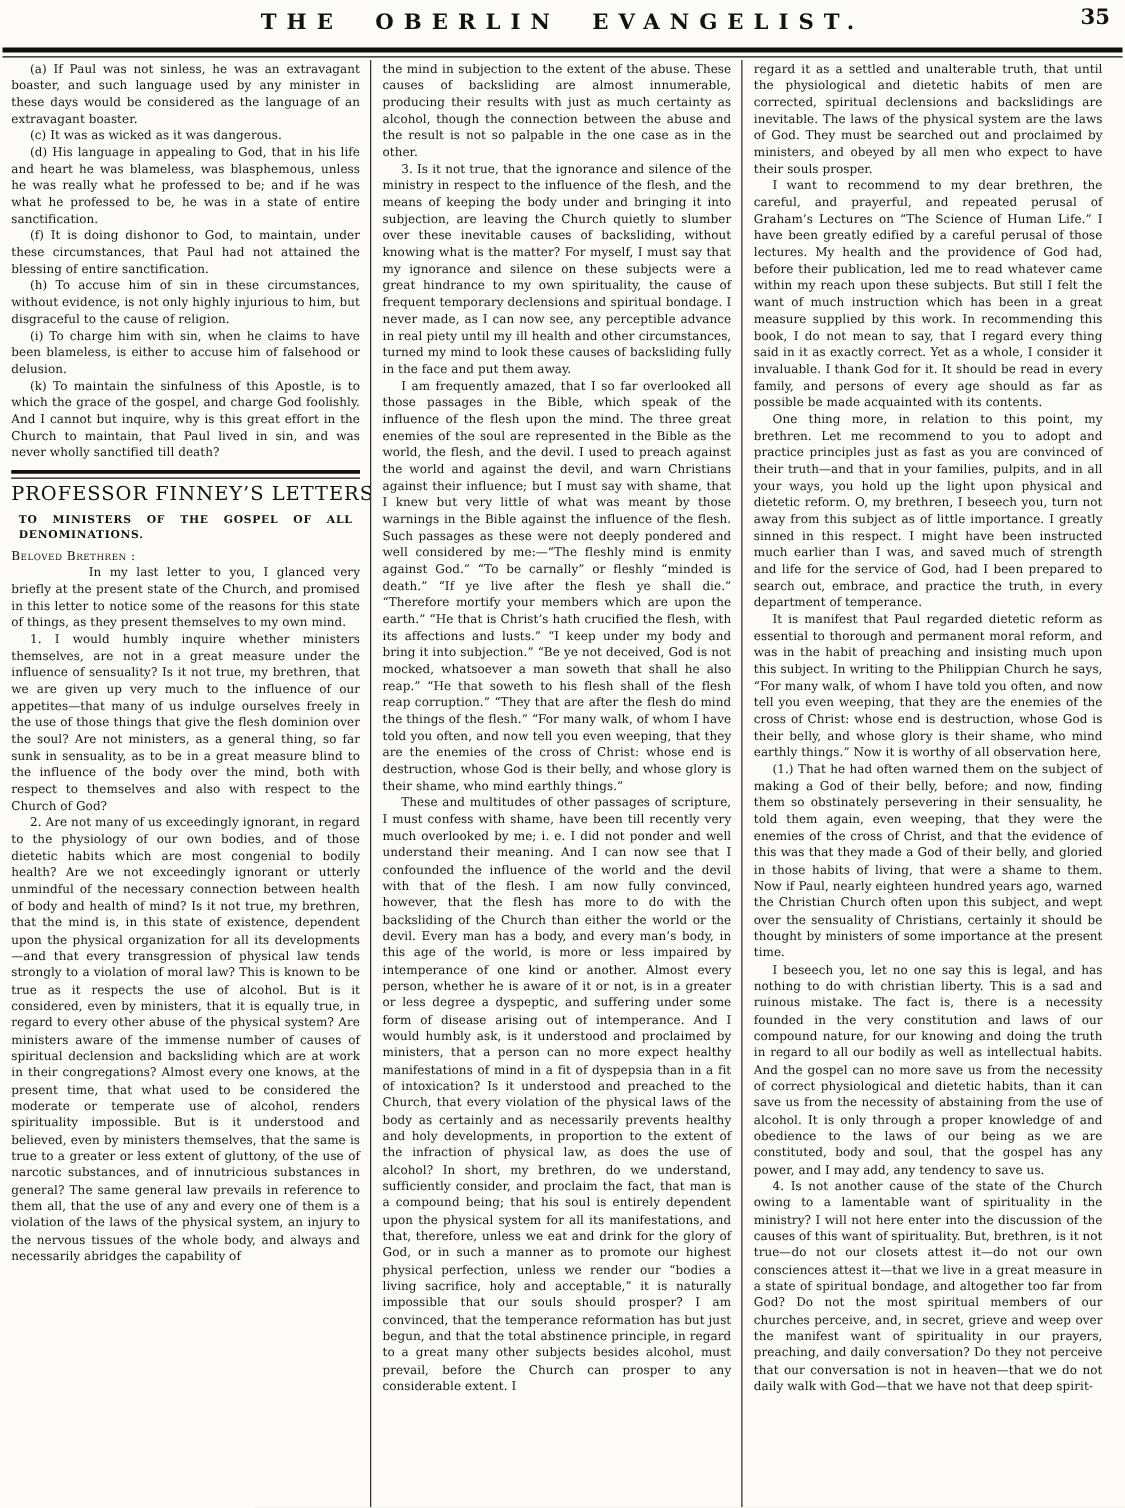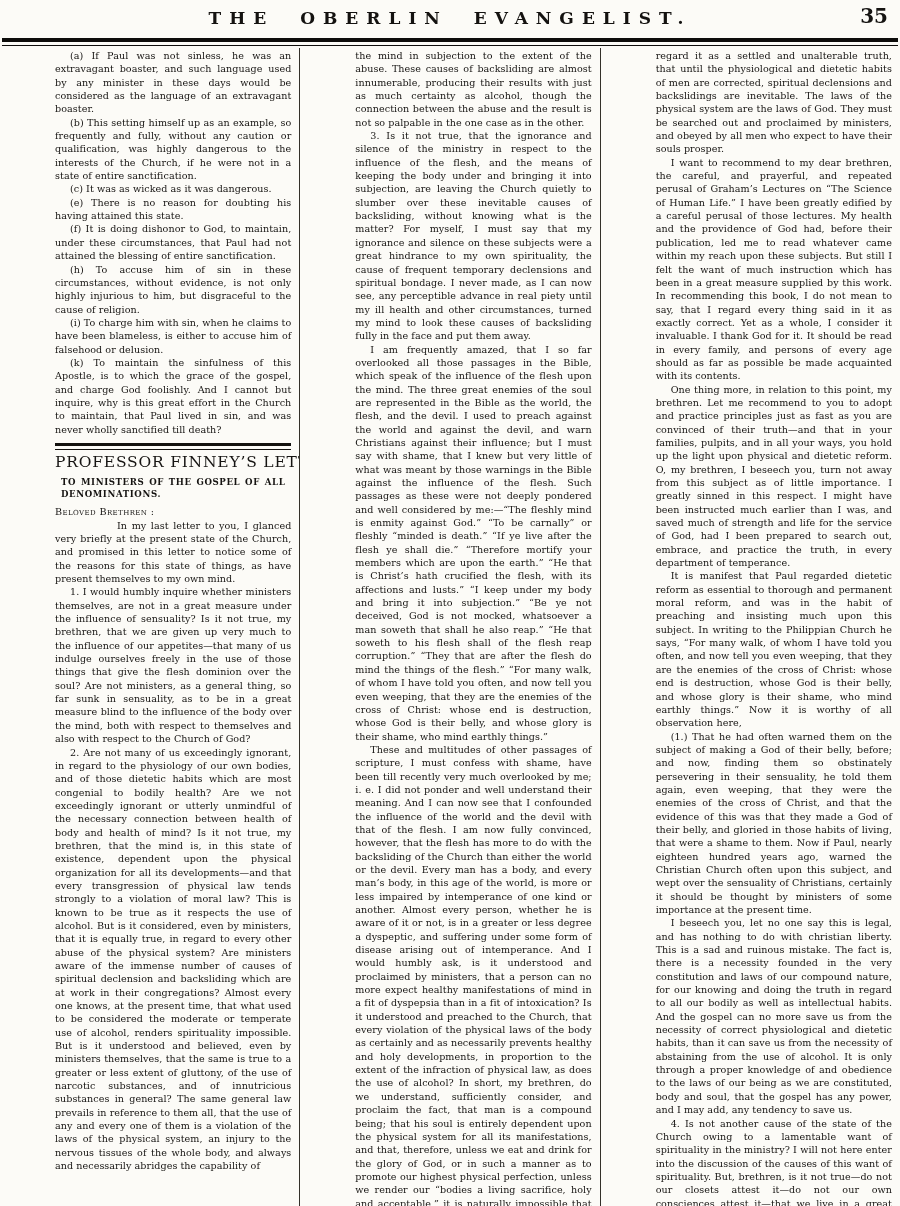--- a/index.html
+++ b/index.html
@@ -27,45 +27,44 @@
     font-size: 17px;
     font-weight: bold;
     letter-spacing: 8px;
     word-spacing: 12px;
     color: #141210;
   }
   .page-number {
     position: absolute;
     top: 4px;
     right: 12px;
-    font-size: 20px;
+    font-size: 17px;
     font-weight: bold;
   }
   .header-rule {
     height: 3px;
     border-top: 4px solid #0e0d0b;
     border-bottom: 1px solid #0e0d0b;
     margin: 0 2px;
   }
   
   .page-body {
     display: flex;
     align-items: stretch;
     height: 1160px;
   }
   .col {
     width: 296px;
-    padding: 3px 8px 0 20px;
+    padding: 3px 8px 0 9px;
     box-sizing: border-box;
     overflow: hidden;
     text-align: justify;
     font-size: 9.6px;
     line-height: 13.35px;
     letter-spacing: 0.05px;
-    margin-left: 35px;
   }
   .col-divider {
     width: 0;
     border-left: 1.5px solid #333029;
     margin-top: 2px;
   }
   
   .block-para { text-indent: 15px; }
   .block-para-cont { text-indent: 0; }
   .block-para-lead { text-indent: 62px; }
@@ -106,32 +105,31 @@
   <div class="page-header">
     <div class="masthead">THE OBERLIN EVANGELIST.</div>
     <div class="page-number">35</div>
   </div>
 
   <div class="header-rule"></div>
 
   <div class="page-body">
     <div class="col">
         <div class="block-para">(a) If Paul was not sinless, he was an extravagant boaster, and such language used by any minister in these days would be considered as the language of an extravagant boaster.</div>
-        <div class="block-para">(b) This setting himself up as an example, so frequently and fully, without any caution or qualification, was highly dangerous to the interests of the Church, if he were not in a state of entire sanctification.</div>
         <div class="block-para">(c) It was as wicked as it was dangerous.</div>
-        <div class="block-para">(e) There is no reason for doubting his having attained this state.</div>
+        <div class="block-para">(d) His language in appealing to God, that in his life and heart he was blameless, was blasphemous, unless he was really what he professed to be; and if he was what he professed to be, he was in a state of entire sanctification.</div>
         <div class="block-para">(f) It is doing dishonor to God, to maintain, under these circumstances, that Paul had not attained the blessing of entire sanctification.</div>
         <div class="block-para">(h) To accuse him of sin in these circumstances, without evidence, is not only highly injurious to him, but disgraceful to the cause of religion.</div>
         <div class="block-para">(i) To charge him with sin, when he claims to have been blameless, is either to accuse him of falsehood or delusion.</div>
         <div class="block-para">(k) To maintain the sinfulness of this Apostle, is to which the grace of the gospel, and charge God foolishly. And I cannot but inquire, why is this great effort in the Church to maintain, that Paul lived in sin, and was never wholly sanctified till death?</div>
         <div class="block-rule"></div>
         <div class="block-heading">PROFESSOR FINNEY’S LETTERS.—No. 10.</div>
         <div class="block-subheading">TO MINISTERS OF THE GOSPEL OF ALL DENOMINATIONS.</div>
         <div class="block-salutation">Beloved Brethren :</div>
-        <div class="block-para-lead">In my last letter to you, I glanced very briefly at the present state of the Church, and promised in this letter to notice some of the reasons for this state of things, as have present themselves to my own mind.</div>
+        <div class="block-para-lead">In my last letter to you, I glanced very briefly at the present state of the Church, and promised in this letter to notice some of the reasons for this state of things, as they present themselves to my own mind.</div>
         <div class="block-para">1. I would humbly inquire whether ministers themselves, are not in a great measure under the influence of sensuality?  Is it not true, my brethren, that we are given up very much to the influence of our appetites—that many of us indulge ourselves freely in the use of those things that give the flesh dominion over the soul?  Are not ministers, as a general thing, so far sunk in sensuality, as to be in a great measure blind to the influence of the body over the mind, both with respect to themselves and also with respect to the Church of God?</div>
         <div class="block-para">2. Are not many of us exceedingly ignorant, in regard to the physiology of our own bodies, and of those dietetic habits which are most congenial to bodily health?  Are we not exceedingly ignorant or utterly unmindful of the necessary connection between health of body and health of mind?  Is it not true, my brethren, that the mind is, in this state of existence, dependent upon the physical organization for all its developments—and that every transgression of physical law tends strongly to a violation of moral law?  This is known to be true as it respects the use of alcohol.  But is it considered, even by ministers, that it is equally true, in regard to every other abuse of the physical system?  Are ministers aware of the immense number of causes of spiritual declension and backsliding which are at work in their congregations?  Almost every one knows, at the present time, that what used to be considered the moderate or temperate use of alcohol, renders spirituality impossible.  But is it understood and believed, even by ministers themselves, that the same is true to a greater or less extent of gluttony, of the use of narcotic substances, and of innutricious substances in general?  The same general law prevails in reference to them all, that the use of any and every one of them is a violation of the laws of the physical system, an injury to the nervous tissues of the whole body, and always and necessarily abridges the capability of</div>
       </div>
     <div class="col-divider"></div>
     <div class="col">
         <div class="block-para-cont">the mind in subjection to the extent of the abuse. These causes of backsliding are almost innumerable, producing their results with just as much certainty as alcohol, though the connection between the abuse and the result is not so palpable in the one case as in the other.</div>
         <div class="block-para">3. Is it not true, that the ignorance and silence of the ministry in respect to the influence of the flesh, and the means of keeping the body under and bringing it into subjection, are leaving the Church quietly to slumber over these inevitable causes of backsliding, without knowing what is the matter?  For myself, I must say that my ignorance and silence on these subjects were a great hindrance to my own spirituality, the cause of frequent temporary declensions and spiritual bondage. I never made, as I can now see, any perceptible advance in real piety until my ill health and other circumstances, turned my mind to look these causes of backsliding fully in the face and put them away.</div>
         <div class="block-para">I am frequently amazed, that I so far overlooked all those passages in the Bible, which speak of the influence of the flesh upon the mind.  The three great enemies of the soul are represented in the Bible as the world, the flesh, and the devil. I used to preach against the world and against the devil, and warn Christians against their influence; but I must say with shame, that I knew but very little of what was meant by those warnings in the Bible against the influence of the flesh.  Such passages as these were not deeply pondered and well considered by me:—“The fleshly mind is enmity against God.”  “To be carnally” or fleshly “minded is death.”  “If ye live after the flesh ye shall die.”  “Therefore mortify your members which are upon the earth.”  “He that is Christ’s hath crucified the flesh, with its affections and lusts.”  “I keep under my body and bring it into subjection.” “Be ye not deceived, God is not mocked, whatsoever a man soweth that shall he also reap.”  “He that soweth to his flesh shall of the flesh reap corruption.”  “They that are after the flesh do mind the things of the flesh.”  “For many walk, of whom I have told you often, and now tell you even weeping, that they are the enemies of the cross of Christ: whose end is destruction, whose God is their belly, and whose glory is their shame, who mind earthly things.”</div>
         <div class="block-para">These and multitudes of other passages of scripture, I must confess with shame, have been till recently very much overlooked by me; i. e. I did not ponder and well understand their meaning. And I can now see that I confounded the influence of the world and the devil with that of the flesh. I am now fully convinced, however, that the flesh has more to do with the backsliding of the Church than either the world or the devil.  Every man has a body, and every man’s body, in this age of the world, is more or less impaired by intemperance of one kind or another.  Almost every person, whether he is aware of it or not, is in a greater or less degree a dyspeptic, and suffering under some form of disease arising out of intemperance.  And I would humbly ask, is it understood and proclaimed by ministers, that a person can no more expect healthy manifestations of mind in a fit of dyspepsia than in a fit of intoxication?  Is it understood and preached to the Church, that every violation of the physical laws of the body as certainly and as necessarily prevents healthy and holy developments, in proportion to the extent of the infraction of physical law, as does the use of alcohol?  In short, my brethren, do we understand, sufficiently consider, and proclaim the fact, that man is a compound being; that his soul is entirely dependent upon the physical system for all its manifestations, and that, therefore, unless we eat and drink for the glory of God, or in such a manner as to promote our highest physical perfection, unless we render our “bodies a living sacrifice, holy and acceptable,” it is naturally impossible that our souls should prosper?  I am convinced, that the temperance reformation has but just begun, and that the total abstinence principle, in regard to a great many other subjects besides alcohol, must prevail, before the Church can prosper to any considerable extent.  I</div>
       </div>

